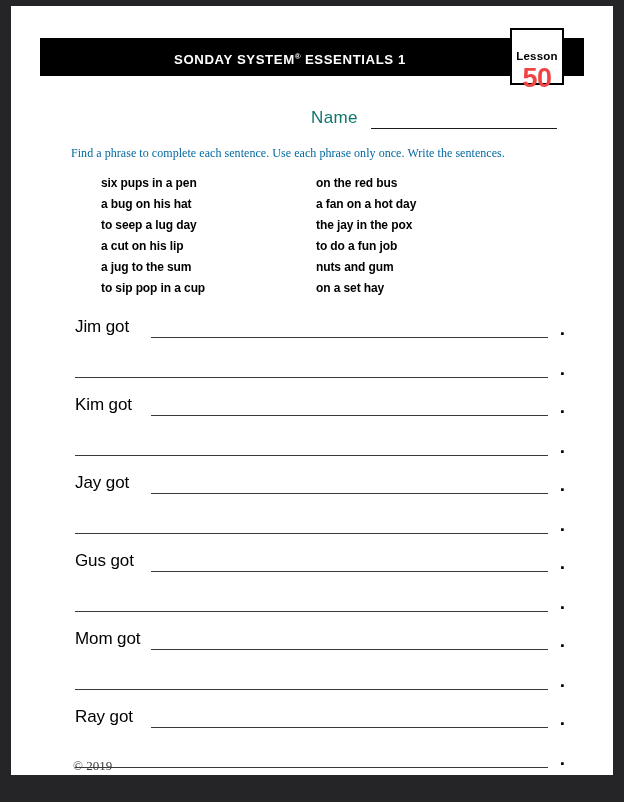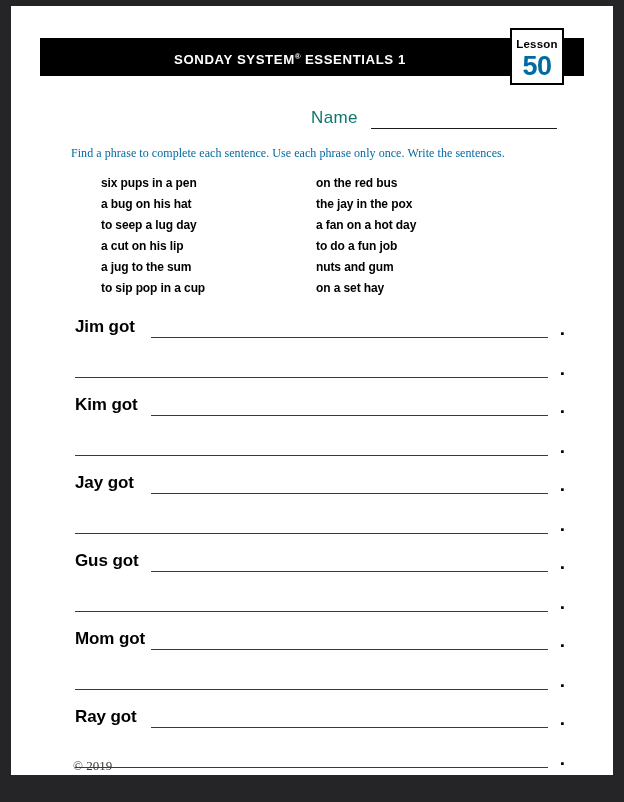--- a/index.html
+++ b/index.html
@@ -58,32 +58,32 @@
     top: 22px;
     width: 54px;
     height: 57px;
     background: #ffffff;
     border: 2.5px solid #000000;
     box-sizing: border-box;
     text-align: center;
   }
   #lesson-badge .lesson-word {
     display: block;
-    margin-top: 8px;
+    margin-top: 20px;
     font-size: 11.5px;
     font-weight: bold;
     color: #000000;
     line-height: 13px;
     letter-spacing: 0.2px;
   }
   #lesson-badge .lesson-num {
     display: block;
     font-size: 27px;
     font-weight: bold;
-    color: #0369a1;
+    color: #ef4444;
     line-height: 30px;
     letter-spacing: -0.5px;
   }
 
   
   #name-row {
     position: absolute;
     left: 300px;
     top: 102px;
     width: 240px;
@@ -158,21 +158,21 @@
     height: 30px;
   }
   .prompt-row { top: 4px; }
   .cont-row   { top: 44px; }
 
   .name-prompt {
     position: absolute;
     left: 0;
     top: 0;
     font-size: 17px;
-    font-weight: bold;
+    font-weight: normal;
     color: #000000;
     line-height: 22px;
     white-space: nowrap;
     letter-spacing: -0.1px;
     text-align: center;
   }
   .write-rule {
     position: absolute;
     top: 21px;
     height: 0;
@@ -227,22 +227,22 @@
     <div class="phrase-col" id="phrase-col-left">
       <div class="phrase-item">six pups in a pen</div>
       <div class="phrase-item">a bug on his hat</div>
       <div class="phrase-item">to seep a lug day</div>
       <div class="phrase-item">a cut on his lip</div>
       <div class="phrase-item">a jug to the sum</div>
       <div class="phrase-item">to sip pop in a cup</div>
     </div>
     <div class="phrase-col" id="phrase-col-right">
       <div class="phrase-item">on the red bus</div>
+      <div class="phrase-item">a fan on a hot day</div>
       <div class="phrase-item">the jay in the pox</div>
-      <div class="phrase-item">a fan on a hot day</div>
       <div class="phrase-item">to do a fun job</div>
       <div class="phrase-item">nuts and gum</div>
       <div class="phrase-item">on a set hay</div>
     </div>
   </div>
 
   <div id="sentences">
 
     <div class="sentence-block">
       <div class="prompt-row">

